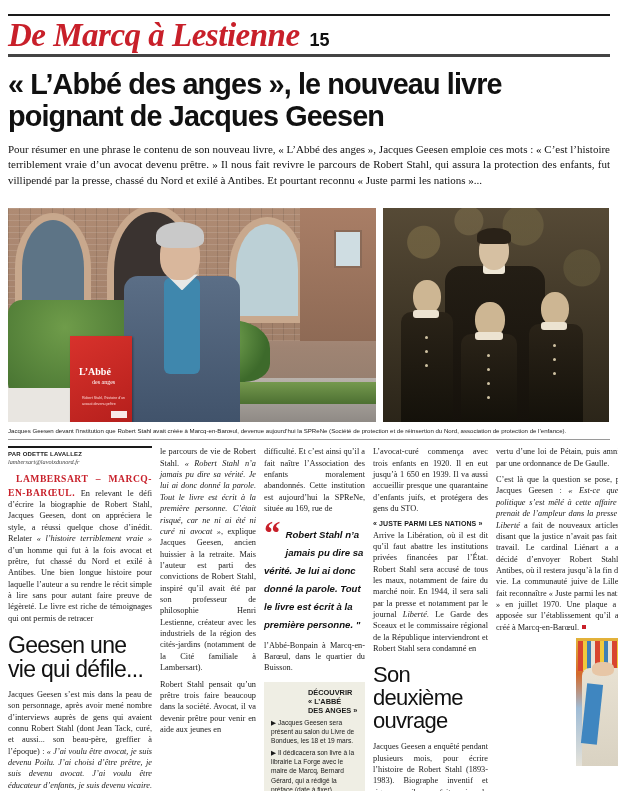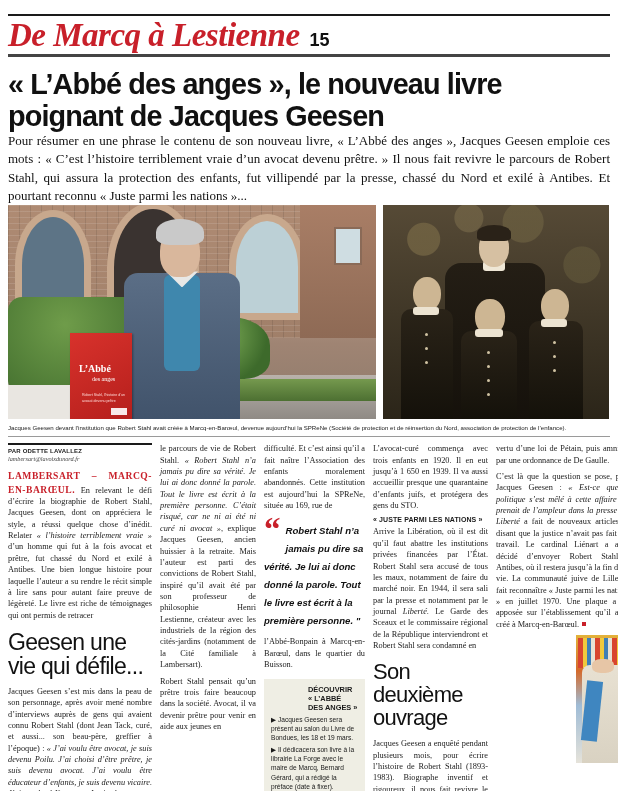--- a/index.html
+++ b/index.html
@@ -86,31 +86,32 @@
     letter-spacing: -0.9px;
     margin: 11px 0 0 0;
     color: #111;
     transform: scaleX(0.96);
     transform-origin: left center;
   }
 
   
   .chapeau {
     font-family: "Liberation Serif", serif;
-    font-size: 13px;
+    font-size: 11px;
     line-height: 1.42;
+    margin-top: 10px;
     text-align: justify;
     color: #111;
   }
 
   
   .photo-row {
     display: flex;
     gap: 7px;
-    margin-top: 0;
+    margin-top: 20px;
   }
   .photo {
     position: relative;
     overflow: hidden;
   }
   .photo-main { width: 368px; height: 214px; }
   .photo-hist { width: 226px; height: 214px; }
 
   
   .ph-sky {
@@ -281,20 +282,21 @@
     line-height: 1.37;
     text-align: justify;
     margin-top: 7px;
   }
   .lede .loc {
     font-family: "Liberation Serif", serif;
     font-weight: bold;
     letter-spacing: .5px;
     color: #c8202a;
     font-size: 9.6px;
+    margin-left: 8px;
   }
   .it { font-style: italic; }
 
   .bodytext {
     font-size: 8.3px;
     line-height: 1.37;
     text-align: justify;
   }
   .bodytext p { margin: 0 0 5px 0; }
 

